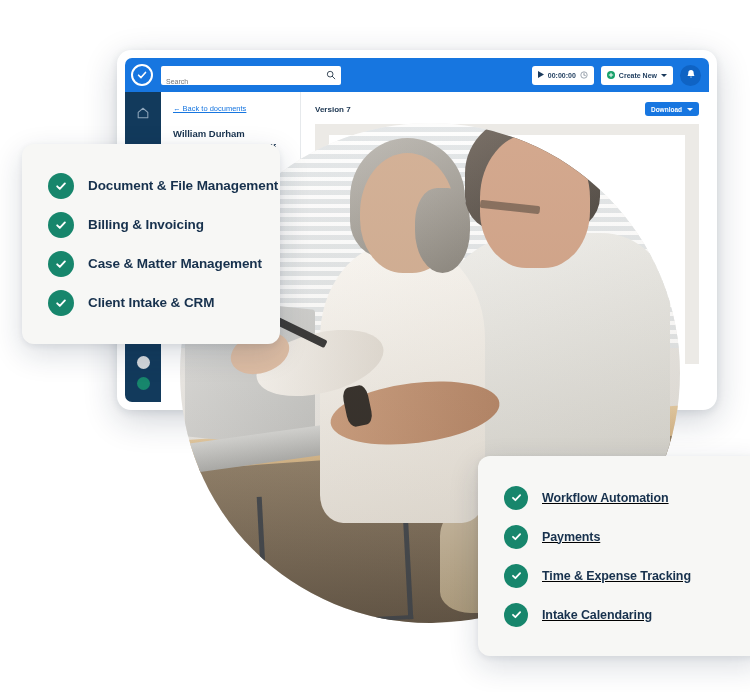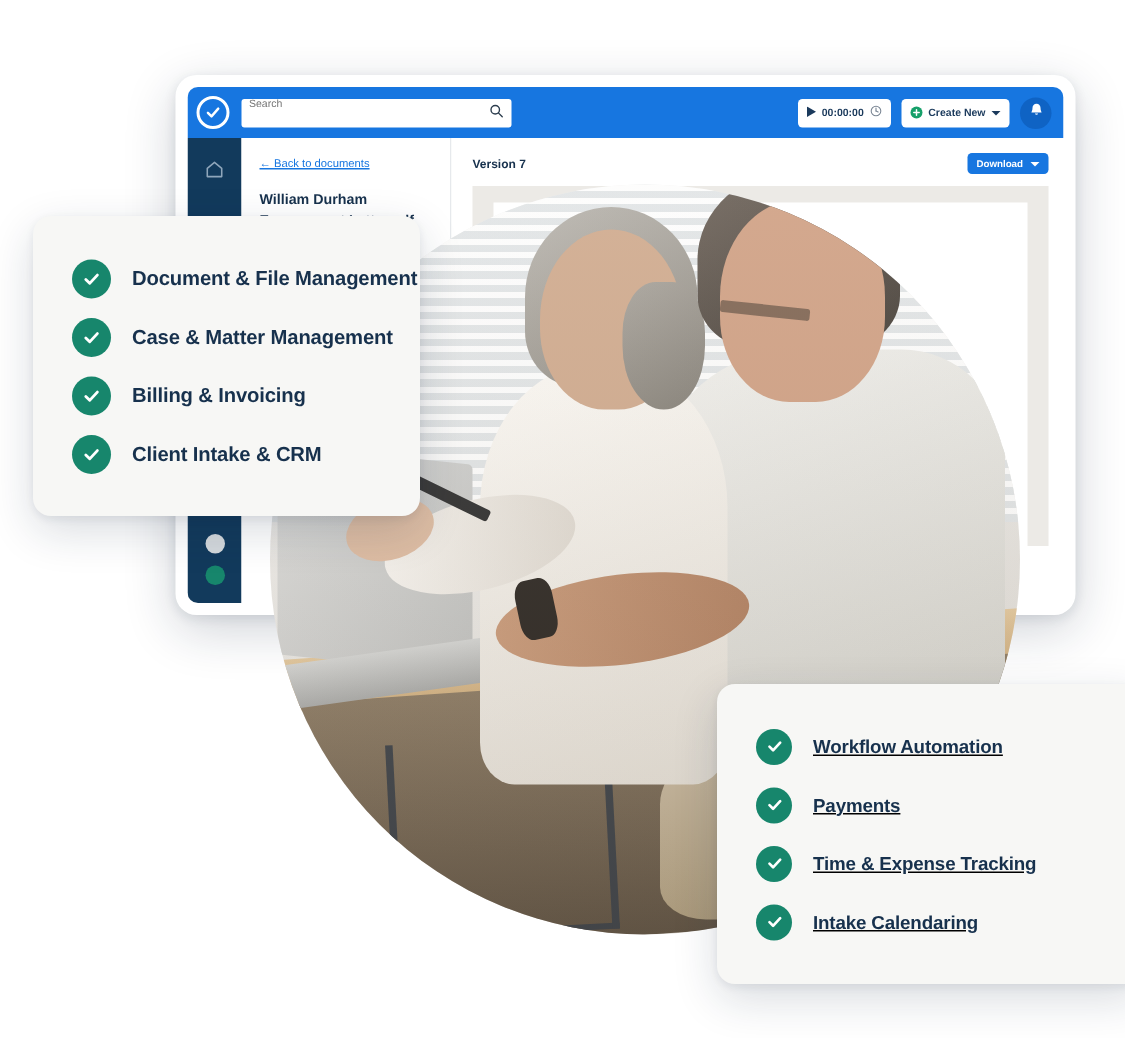--- a/index.html
+++ b/index.html
@@ -61,21 +61,21 @@
   }
   .logo-mark svg { display: block; }
 
   .search-box {
     position: relative;
     width: 180px;
     height: 19px;
     background: #ffffff;
     border-radius: 2px;
     display: flex;
-    align-items: flex-start;
+    align-items: flex-end;
     padding: 0 5px;
     flex: none;
   }
   .search-box input {
     border: none; outline: none;
     font-size: 7px;
     color: #7a8694;
     font-family: "Liberation Sans", sans-serif;
     width: 100%;
     background: transparent;
@@ -669,29 +669,29 @@
           </svg>
       </span>
       <span class="feature-label">Document &amp; File Management</span>
     </div>
     <div class="feature-row">
       <span class="check-circle">
         <svg width="14" height="14" viewBox="0 0 14 14">
             <path d="M3.2 7.3 L5.8 9.9 L10.9 4.4" fill="none" stroke="#fff" stroke-width="1.9" stroke-linecap="round" stroke-linejoin="round"></path>
           </svg>
       </span>
-      <span class="feature-label">Case &amp; Matter Management</span>
+      <span class="feature-label">Billing &amp; Invoicing</span>
     </div>
     <div class="feature-row">
       <span class="check-circle">
         <svg width="14" height="14" viewBox="0 0 14 14">
             <path d="M3.2 7.3 L5.8 9.9 L10.9 4.4" fill="none" stroke="#fff" stroke-width="1.9" stroke-linecap="round" stroke-linejoin="round"></path>
           </svg>
       </span>
-      <span class="feature-label">Billing &amp; Invoicing</span>
+      <span class="feature-label">Case &amp; Matter Management</span>
     </div>
     <div class="feature-row">
       <span class="check-circle">
         <svg width="14" height="14" viewBox="0 0 14 14">
             <path d="M3.2 7.3 L5.8 9.9 L10.9 4.4" fill="none" stroke="#fff" stroke-width="1.9" stroke-linecap="round" stroke-linejoin="round"></path>
           </svg>
       </span>
       <span class="feature-label">Client Intake &amp; CRM</span>
     </div>
   </div>

